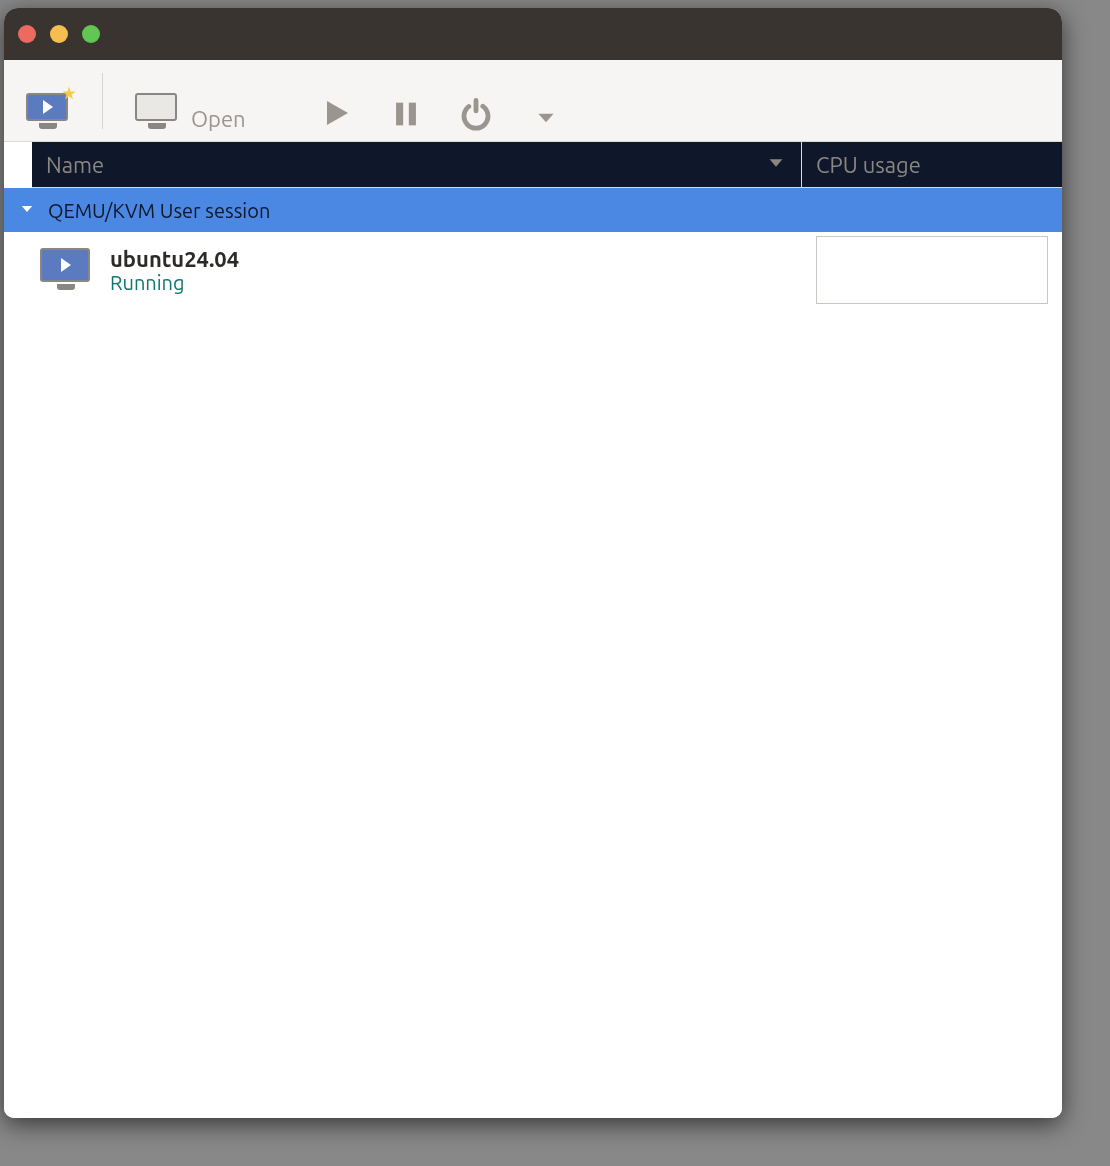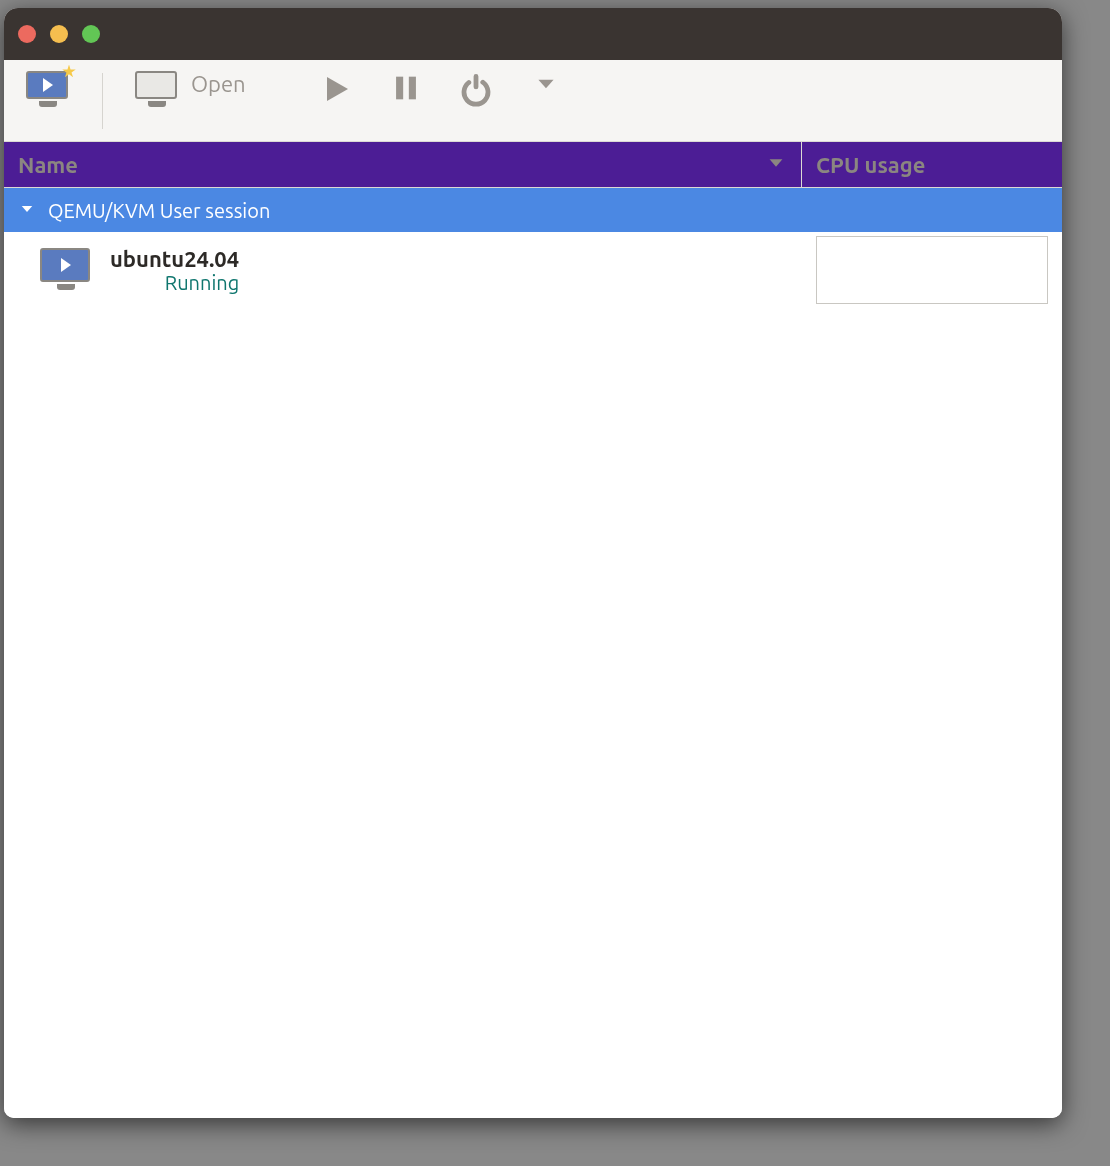--- a/index.html
+++ b/index.html
@@ -65,71 +65,71 @@
       display: flex;
       align-items: center;
       padding: 0 12px;
       gap: 10px;
       border-bottom: 1px solid #dcdad4;
     }
     .toolbar .sep {
       width: 1px; height: 56px; background: #d6d4cf; margin: 0 12px;
     }
     .tbtn {
-      display: flex; align-items: flex-start; justify-content: center;
+      display: flex; align-items: flex-end; justify-content: center;
       height: 60px; min-width: 60px;
       padding: 0 10px;
       border-radius: 6px;
       cursor: pointer;
     }
     .tbtn.with-label { gap: 12px; }
     .tbtn-label { color: #9a958f; font-size: 22px; }
     .icon-gray { fill: #9a958f; }
 
     .columns {
       height: 46px;
       display: flex;
       border-bottom: 1px solid #dcdad4;
       font-size: 22px;
       color: #8b8681;
-      font-weight: 700;
-      background: #4c1d95;
+      font-weight: 400;
+      background: #0f172a;
+      margin-left: 28px;
     }
     .col-name {
       flex: 1;
       display: flex; align-items: center; justify-content: space-between;
       padding: 0 14px;
       border-right: 1px solid #dcdad4;
     }
     .col-cpu {
       width: 260px;
       display: flex; align-items: center;
       padding: 0 14px;
     }
     .sort-arrow svg { fill: #8b8681; }
 
     .content { flex: 1; background: #fff; }
 
     .conn-row {
       height: 44px;
       background: #4b88e3;
-      color: #ffffff;
+      color: #0f172a;
       display: flex;
       align-items: center;
       gap: 12px;
       padding: 0 14px;
       font-size: 20px;
     }
     .conn-row .tw svg { fill: #fff; }
 
     .vm-row {
       display: flex;
       align-items: stretch;
       height: 76px;
-      text-align: right;
     }
     .vm-left {
       flex: 1;
       display: flex;
       align-items: center;
       gap: 18px;
       padding: 6px 26px 6px 36px;
     }
     .vm-text { display: flex; flex-direction: column; }
     .vm-name  { font-size: 22px; font-weight: 700; color: #2d2a27; }

